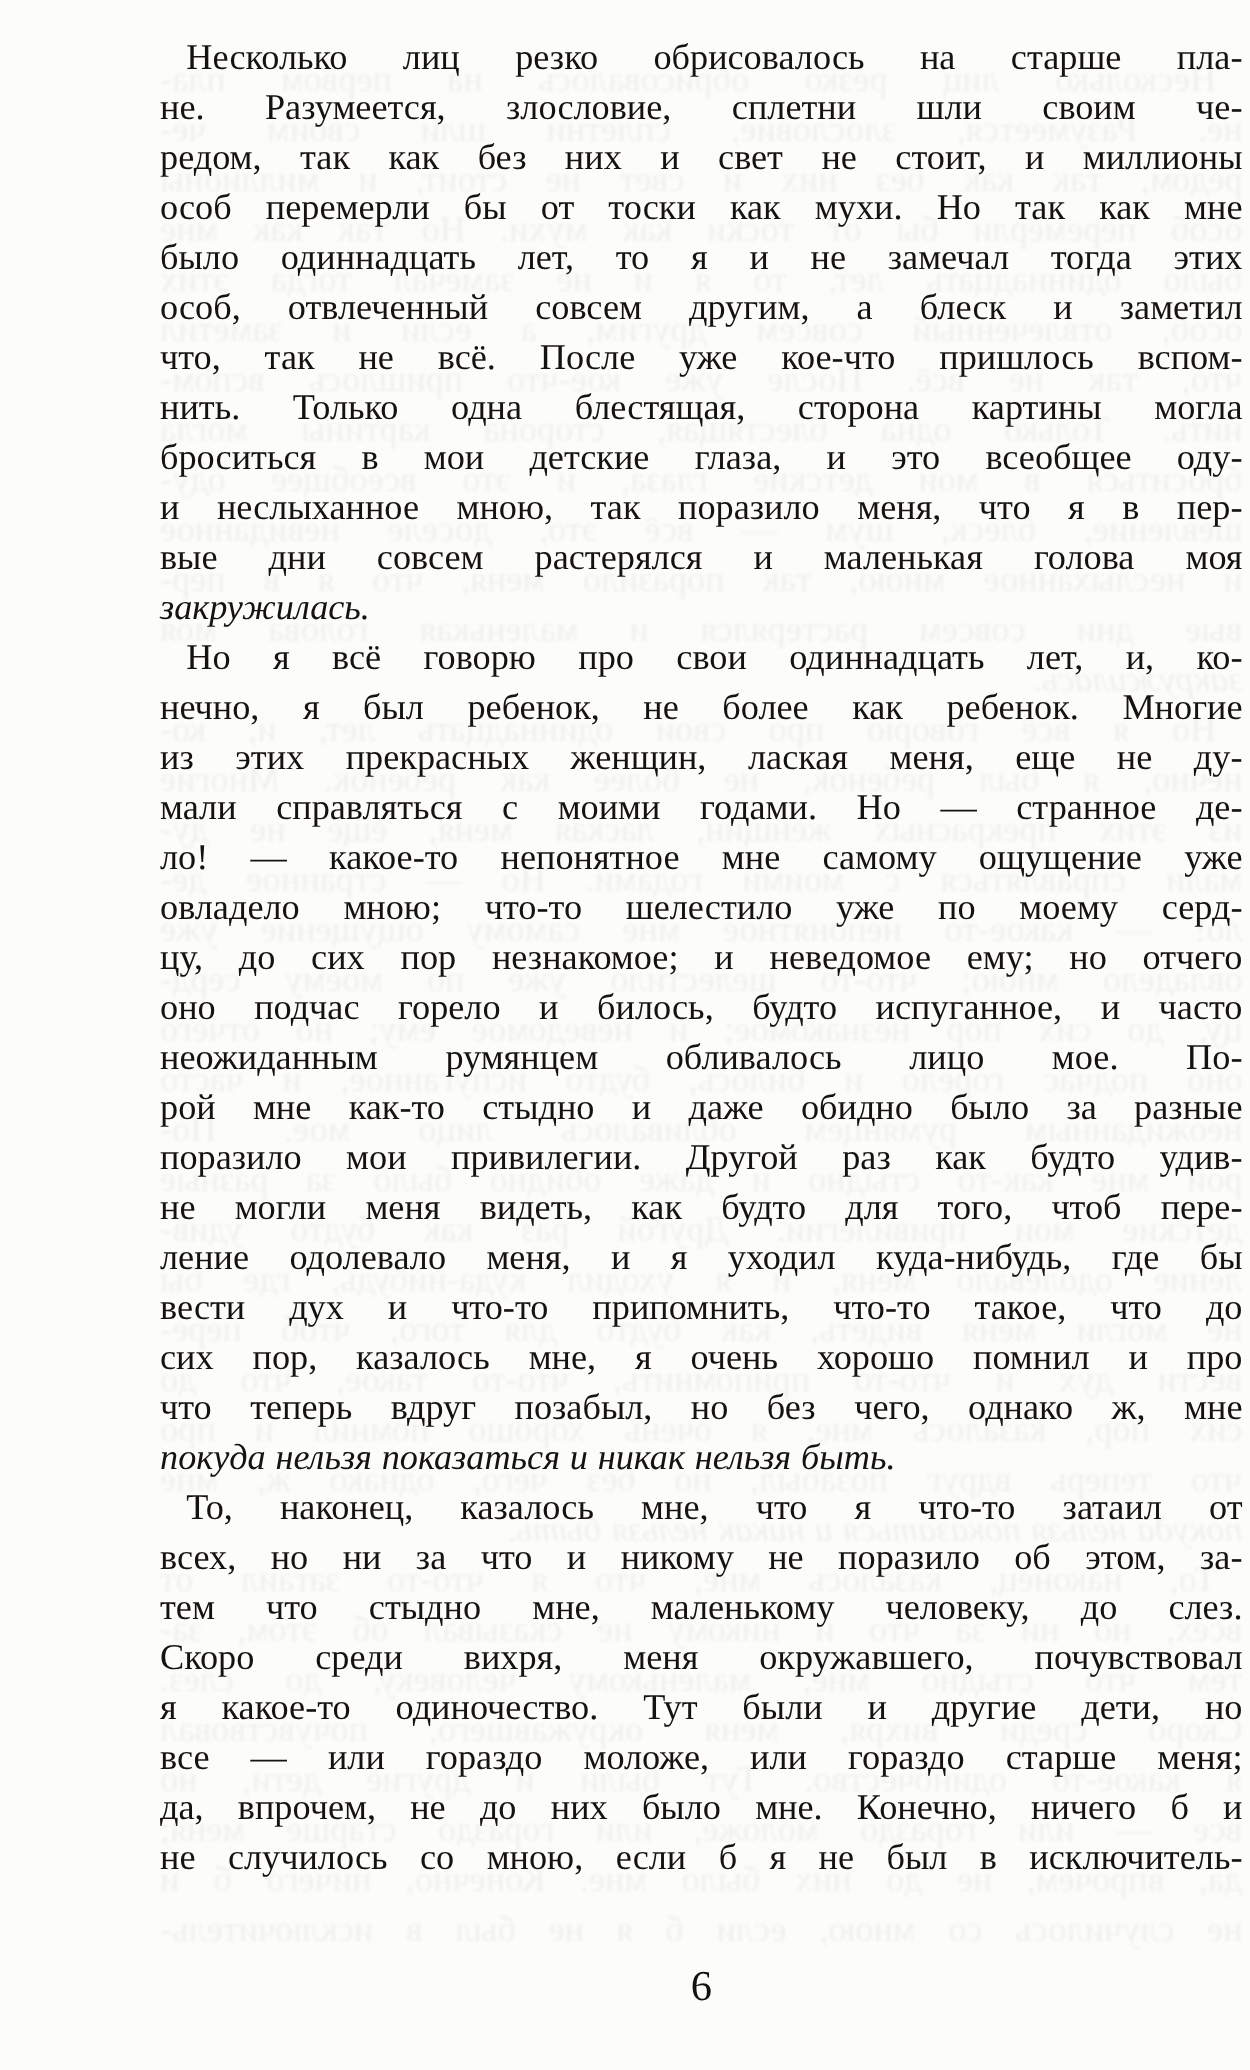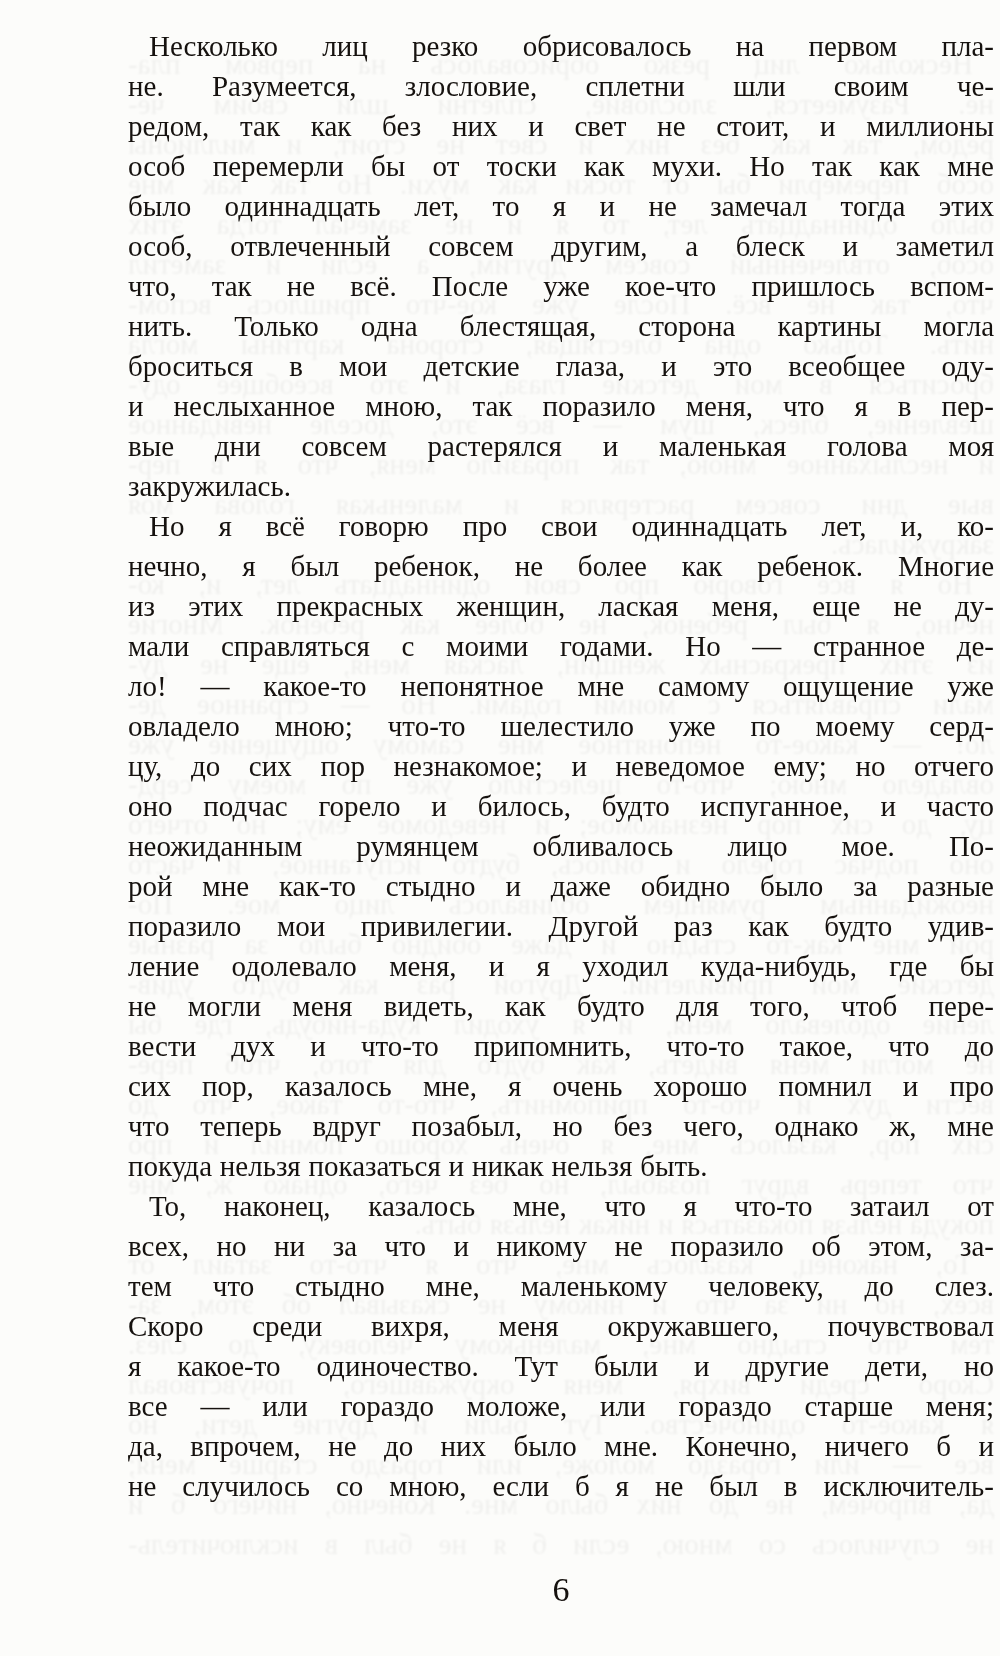--- a/index.html
+++ b/index.html
@@ -38,21 +38,21 @@
   .para { margin: 0; }
   .line {
     font-size: 29px;
     line-height: 40px;
     text-align: justify;
     text-align-last: justify;
     white-space: normal;
     word-spacing: 0.02em;
   }
   .line.indent { text-indent: 21px; }
-  .line.para-end { text-align-last: left; }
+  .line.para-end { text-align-last: left; font-style: italic; }
   .page-number {
     position: absolute;
     left: 128px;
     width: 866px;
     top: 1572px;
     text-align: center;
     font-size: 34px;
     line-height: 36px;
     font-weight: 400;
   }
@@ -103,21 +103,21 @@
         <div class="line">Скоро среди вихря, меня окружавшего, почувствовал</div>
         <div class="line">я какое-то одиночество. Тут были и другие дети, но</div>
         <div class="line">все — или гораздо моложе, или гораздо старше меня;</div>
         <div class="line">да, впрочем, не до них было мне. Конечно, ничего б и</div>
         <div class="line">не случилось со мною, если б я не был в исключитель-</div>
       </div>
     </div>
   <div class="textblock">
     <div>
         <div class="para">
-          <div class="line indent">Несколько лиц резко обрисовалось на первом пла-</div>
+          <div class="line indent">Несколько лиц резко обрисовалось на старше пла-</div>
           <div class="line">не. Разумеется, злословие, сплетни шли своим че-</div>
           <div class="line">редом, так как без них и свет не стоит, и миллионы</div>
           <div class="line">особ перемерли бы от тоски как мухи. Но так как мне</div>
           <div class="line">было одиннадцать лет, то я и не замечал тогда этих</div>
           <div class="line">особ, отвлеченный совсем другим, а блеск и заметил</div>
           <div class="line">что, так не всё. После уже кое-что пришлось вспом-</div>
           <div class="line">нить. Только одна блестящая, сторона картины могла</div>
           <div class="line">броситься в мои детские глаза, и это всеобщее оду-</div>
           <div class="line">и неслыханное мною, так поразило меня, что я в пер-</div>
           <div class="line">вые дни совсем растерялся и маленькая голова моя</div>
@@ -128,22 +128,22 @@
           <div class="line">нечно, я был ребенок, не более как ребенок. Многие</div>
           <div class="line">из этих прекрасных женщин, лаская меня, еще не ду-</div>
           <div class="line">мали справляться с моими годами. Но — странное де-</div>
           <div class="line">ло! — какое-то непонятное мне самому ощущение уже</div>
           <div class="line">овладело мною; что-то шелестило уже по моему серд-</div>
           <div class="line">цу, до сих пор незнакомое; и неведомое ему; но отчего</div>
           <div class="line">оно подчас горело и билось, будто испуганное, и часто</div>
           <div class="line">неожиданным румянцем обливалось лицо мое. По-</div>
           <div class="line">рой мне как-то стыдно и даже обидно было за разные</div>
           <div class="line">поразило мои привилегии. Другой раз как будто удив-</div>
+          <div class="line">не могли меня видеть, как будто для того, чтоб пере-</div>
           <div class="line">ление одолевало меня, и я уходил куда-нибудь, где бы</div>
-          <div class="line">не могли меня видеть, как будто для того, чтоб пере-</div>
           <div class="line">вести дух и что-то припомнить, что-то такое, что до</div>
           <div class="line">сих пор, казалось мне, я очень хорошо помнил и про</div>
           <div class="line">что теперь вдруг позабыл, но без чего, однако ж, мне</div>
           <div class="line para-end">покуда нельзя показаться и никак нельзя быть.</div>
         </div>
         <div class="para">
           <div class="line indent">То, наконец, казалось мне, что я что-то затаил от</div>
           <div class="line">всех, но ни за что и никому не поразило об этом, за-</div>
           <div class="line">тем что стыдно мне, маленькому человеку, до слез.</div>
           <div class="line">Скоро среди вихря, меня окружавшего, почувствовал</div>

